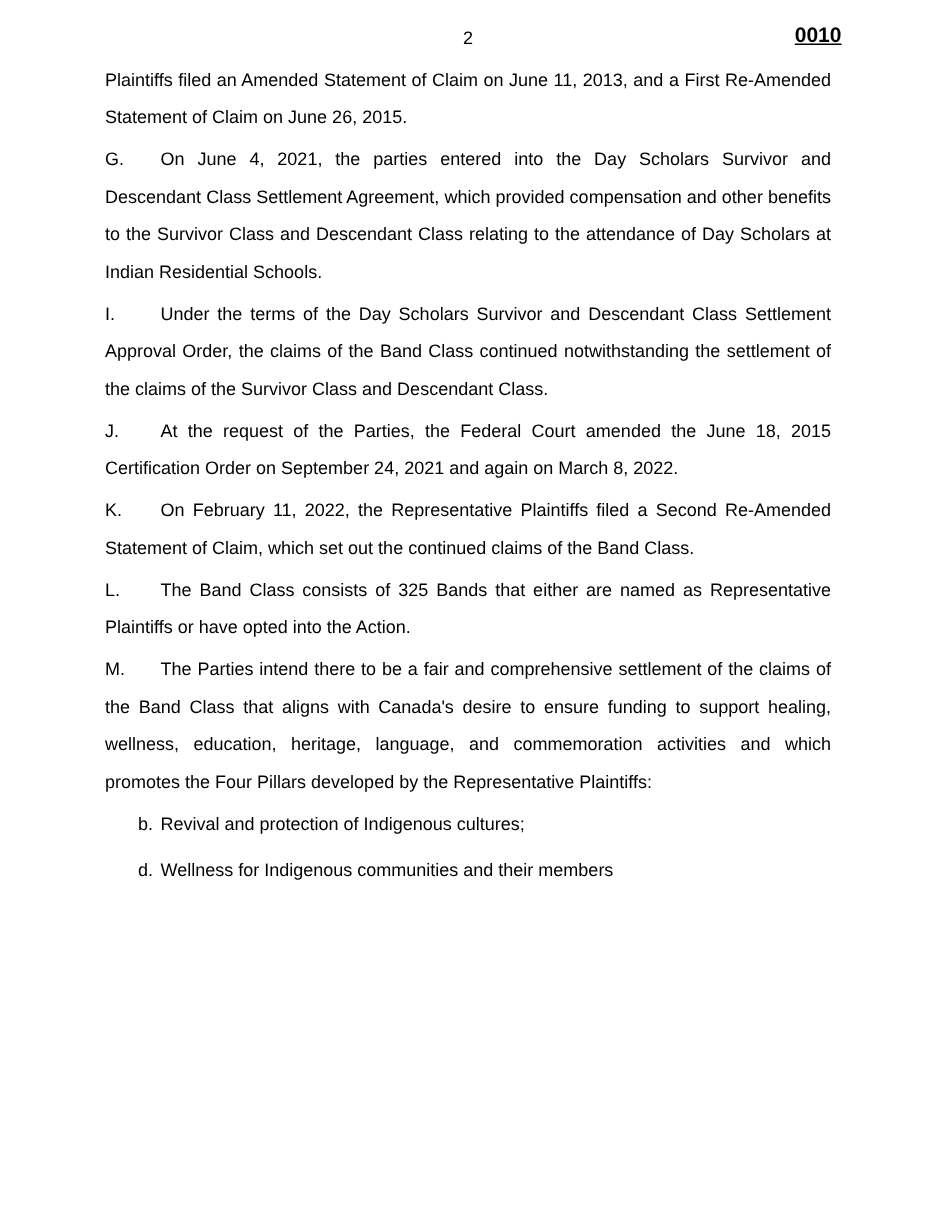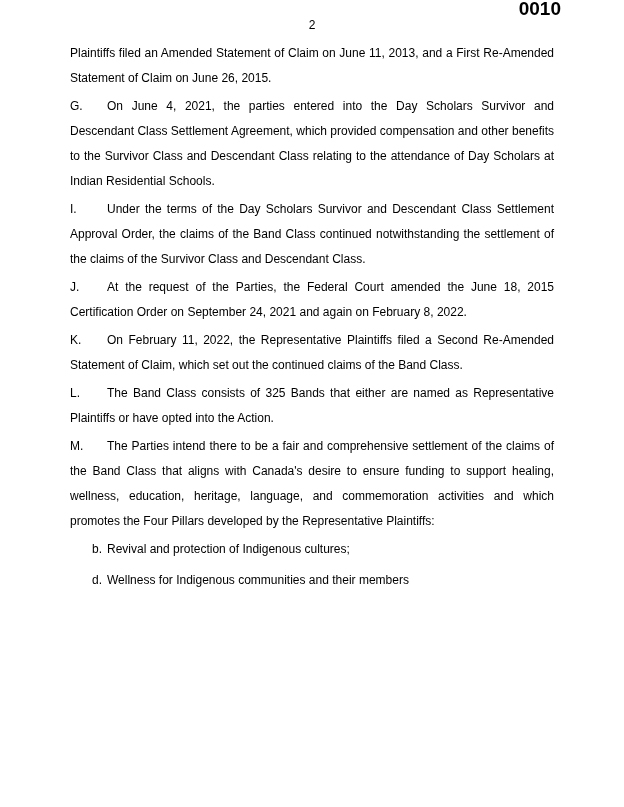--- a/index.html
+++ b/index.html
@@ -17,25 +17,26 @@
     position: absolute;
     top: 18px;
     left: 0;
     width: 624px;
     text-align: center;
     font-size: 12px;
     line-height: 14px;
   }
   .bates-number {
     position: absolute;
-    top: 1px;
+    top: 15px;
     right: 63px;
-    font-size: 19px;
+    font-size: 14px;
     line-height: 16px;
     font-weight: bold;
+    text-decoration: underline;
   }
   .content {
     position: absolute;
     top: 41px;
     left: 70px;
     width: 484px;
     font-size: 12px;
     line-height: 25px;
   }
   .para {
@@ -70,21 +71,21 @@
   <div class="content">
 
     <p class="para"><span>Plaintiffs filed an Amended Statement of Claim on June 11, 2013, and a First Re-Amended Statement of Claim on June 26, 2015.</span></p>
 
 
     <p class="para"><span class="para-label">G.</span><span>On June 4, 2021, the parties entered into the Day Scholars Survivor and Descendant Class Settlement Agreement, which provided compensation and other benefits to the Survivor Class and Descendant Class relating to the attendance of Day Scholars at Indian Residential Schools.</span></p>
 
 
     <p class="para"><span class="para-label">I.</span><span>Under the terms of the Day Scholars Survivor and Descendant Class Settlement Approval Order, the claims of the Band Class continued notwithstanding the settlement of the claims of the Survivor Class and Descendant Class.</span></p>
 
-    <p class="para"><span class="para-label">J.</span><span>At the request of the Parties, the Federal Court amended the June 18, 2015 Certification Order on September 24, 2021 and again on February 8, 2022.</span></p>
+    <p class="para"><span class="para-label">J.</span><span>At the request of the Parties, the Federal Court amended the June 18, 2015 Certification Order on September 24, 2021 and again on March 8, 2022.</span></p>
 
     <p class="para"><span class="para-label">K.</span><span>On February 11, 2022, the Representative Plaintiffs filed a Second Re-Amended Statement of Claim, which set out the continued claims of the Band Class.</span></p>
 
     <p class="para"><span class="para-label">L.</span><span>The Band Class consists of 325 Bands that either are named as Representative Plaintiffs or have opted into the Action.</span></p>
 
     <p class="para"><span class="para-label">M.</span><span>The Parties intend there to be a fair and comprehensive settlement of the claims of the Band Class that aligns with Canada's desire to ensure funding to support healing, wellness, education, heritage, language, and commemoration activities and which promotes the Four Pillars developed by the Representative Plaintiffs:</span></p>
 
     <div class="pillar-list">
       <div class="pillar-item"><span class="pillar-label">b.</span><span>Revival and protection of Indigenous cultures;</span></div>
       <div class="pillar-item"><span class="pillar-label">d.</span><span>Wellness for Indigenous communities and their members</span></div>

